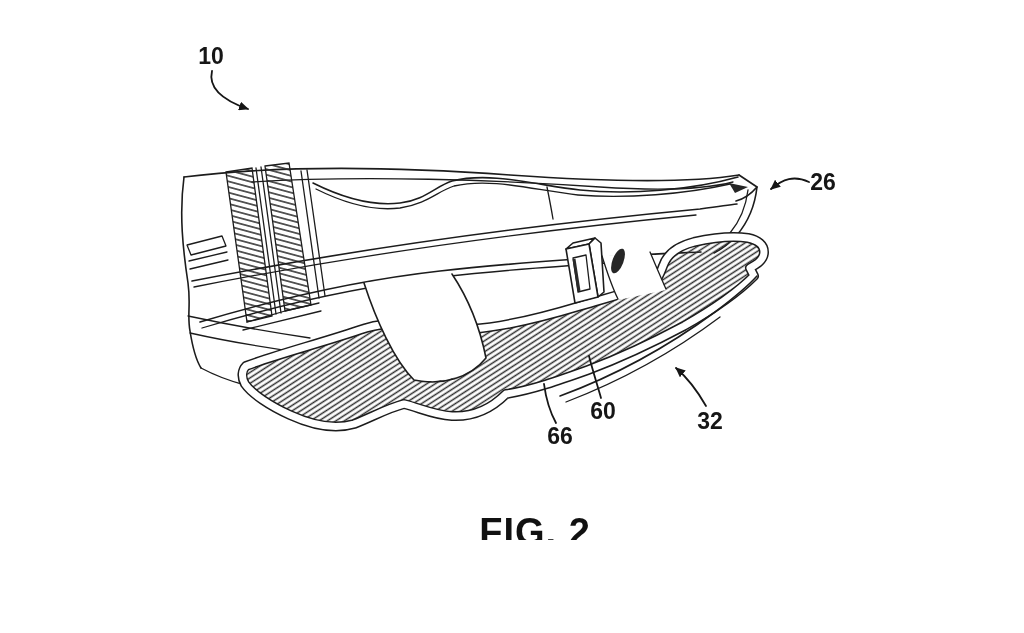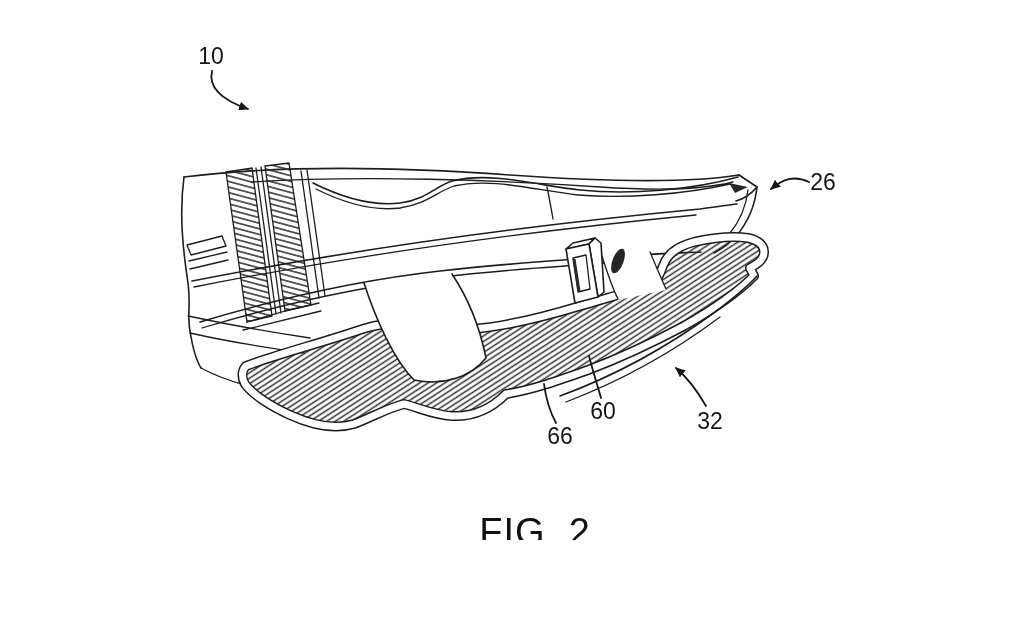--- a/index.html
+++ b/index.html
@@ -7,20 +7,21 @@
     padding: 0;
     background: #ffffff;
   }
   .page {
     position: relative;
     width: 1024px;
     height: 540px;
     background: #ffffff;
     overflow: hidden;
     font-family: "Liberation Sans", sans-serif;
+    font-weight: bold;
   }
   svg { display: block; }
   .ink       { stroke: #1c1c1c; stroke-width: 1.6; fill: none; stroke-linecap: round; stroke-linejoin: round; }
   .ink-thin  { stroke: #1c1c1c; stroke-width: 1.3; fill: none; stroke-linecap: round; stroke-linejoin: round; }
   .leader    { stroke: #161616; stroke-width: 1.8; fill: none; stroke-linecap: round; }
   .ref-num   { font-family: "Liberation Sans", sans-serif; font-size: 23px; fill: #161616; }
   .caption   { font-family: "Liberation Sans", sans-serif; font-size: 38px; fill: #111111; letter-spacing: 1px; }
   .white-fill{ fill: #ffffff; }
   .dark-fill { fill: #262626; }
 </style>

